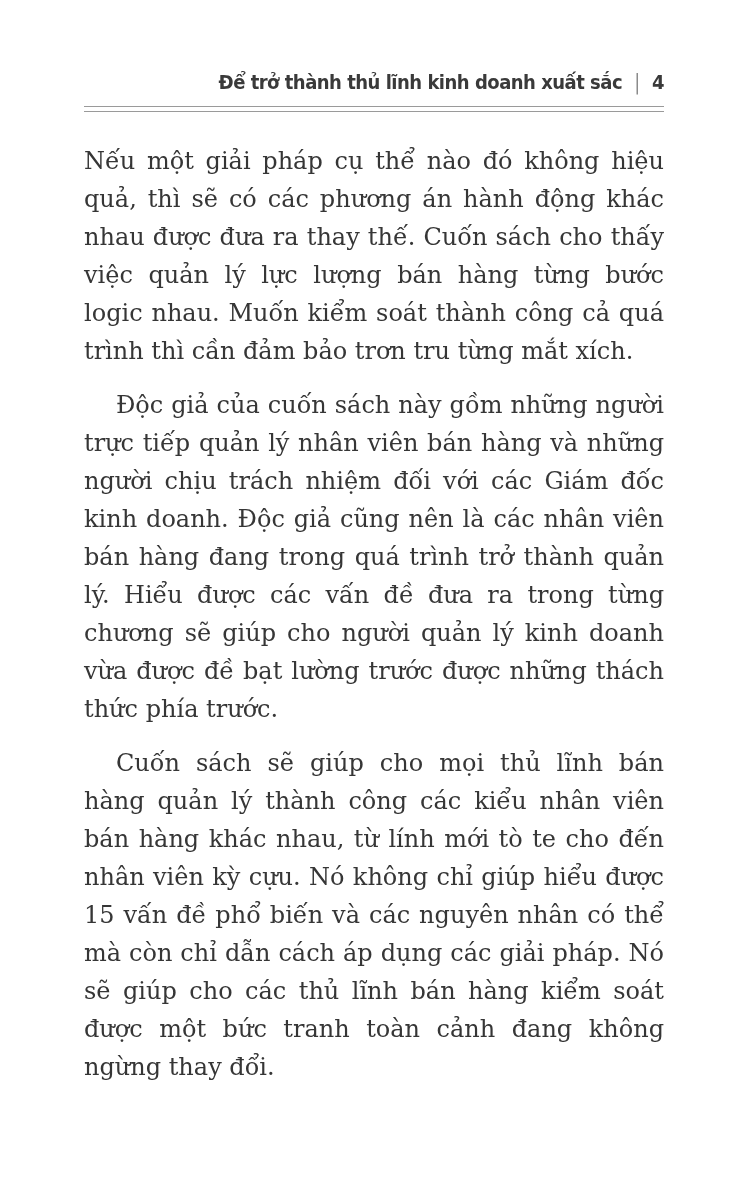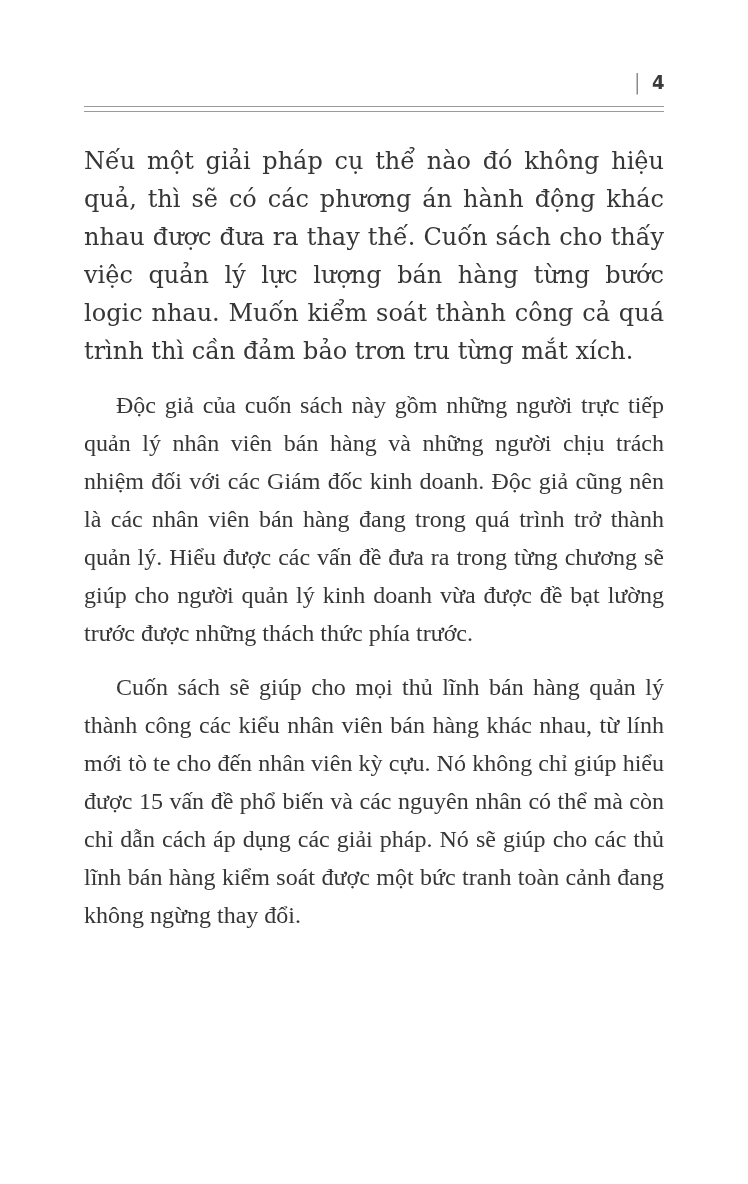--- a/index.html
+++ b/index.html
@@ -51,30 +51,30 @@
     font-size: 24px;
     line-height: 38px;
     color: #363636;
     text-align: justify;
   }
   .para {
     margin: 16px 0 11px 0;
   }
   .para.indent {
     text-indent: 32px;
-    font-family: Liberation Serif, serif;
   }
 </style>
 </head>
 <body>
 
 <div class="page">
   <div class="content">
 
     <div class="header-row">
+      <span>Để trở thành thủ lĩnh kinh doanh xuất sắc</span>
       <span class="hdr-sep">|</span>
       <span>4</span>
     </div>
 
     <div class="rule"></div>
 
     <div class="body-text">
 
     <p class="para">Nếu một giải pháp cụ thể nào đó không hiệu quả, thì sẽ có các phương án hành động khác nhau được đưa ra thay thế. Cuốn sách cho thấy việc quản lý lực lượng bán hàng từng bước logic nhau. Muốn kiểm soát thành công cả quá trình thì cần đảm bảo trơn tru từng mắt xích.</p>
         <p class="para indent">Độc giả của cuốn sách này gồm những người trực tiếp quản lý nhân viên bán hàng và những người chịu trách nhiệm đối với các Giám đốc kinh doanh. Độc giả cũng nên là các nhân viên bán hàng đang trong quá trình trở thành quản lý. Hiểu được các vấn đề đưa ra trong từng chương sẽ giúp cho người quản lý kinh doanh vừa được đề bạt lường trước được những thách thức phía trước.</p>

